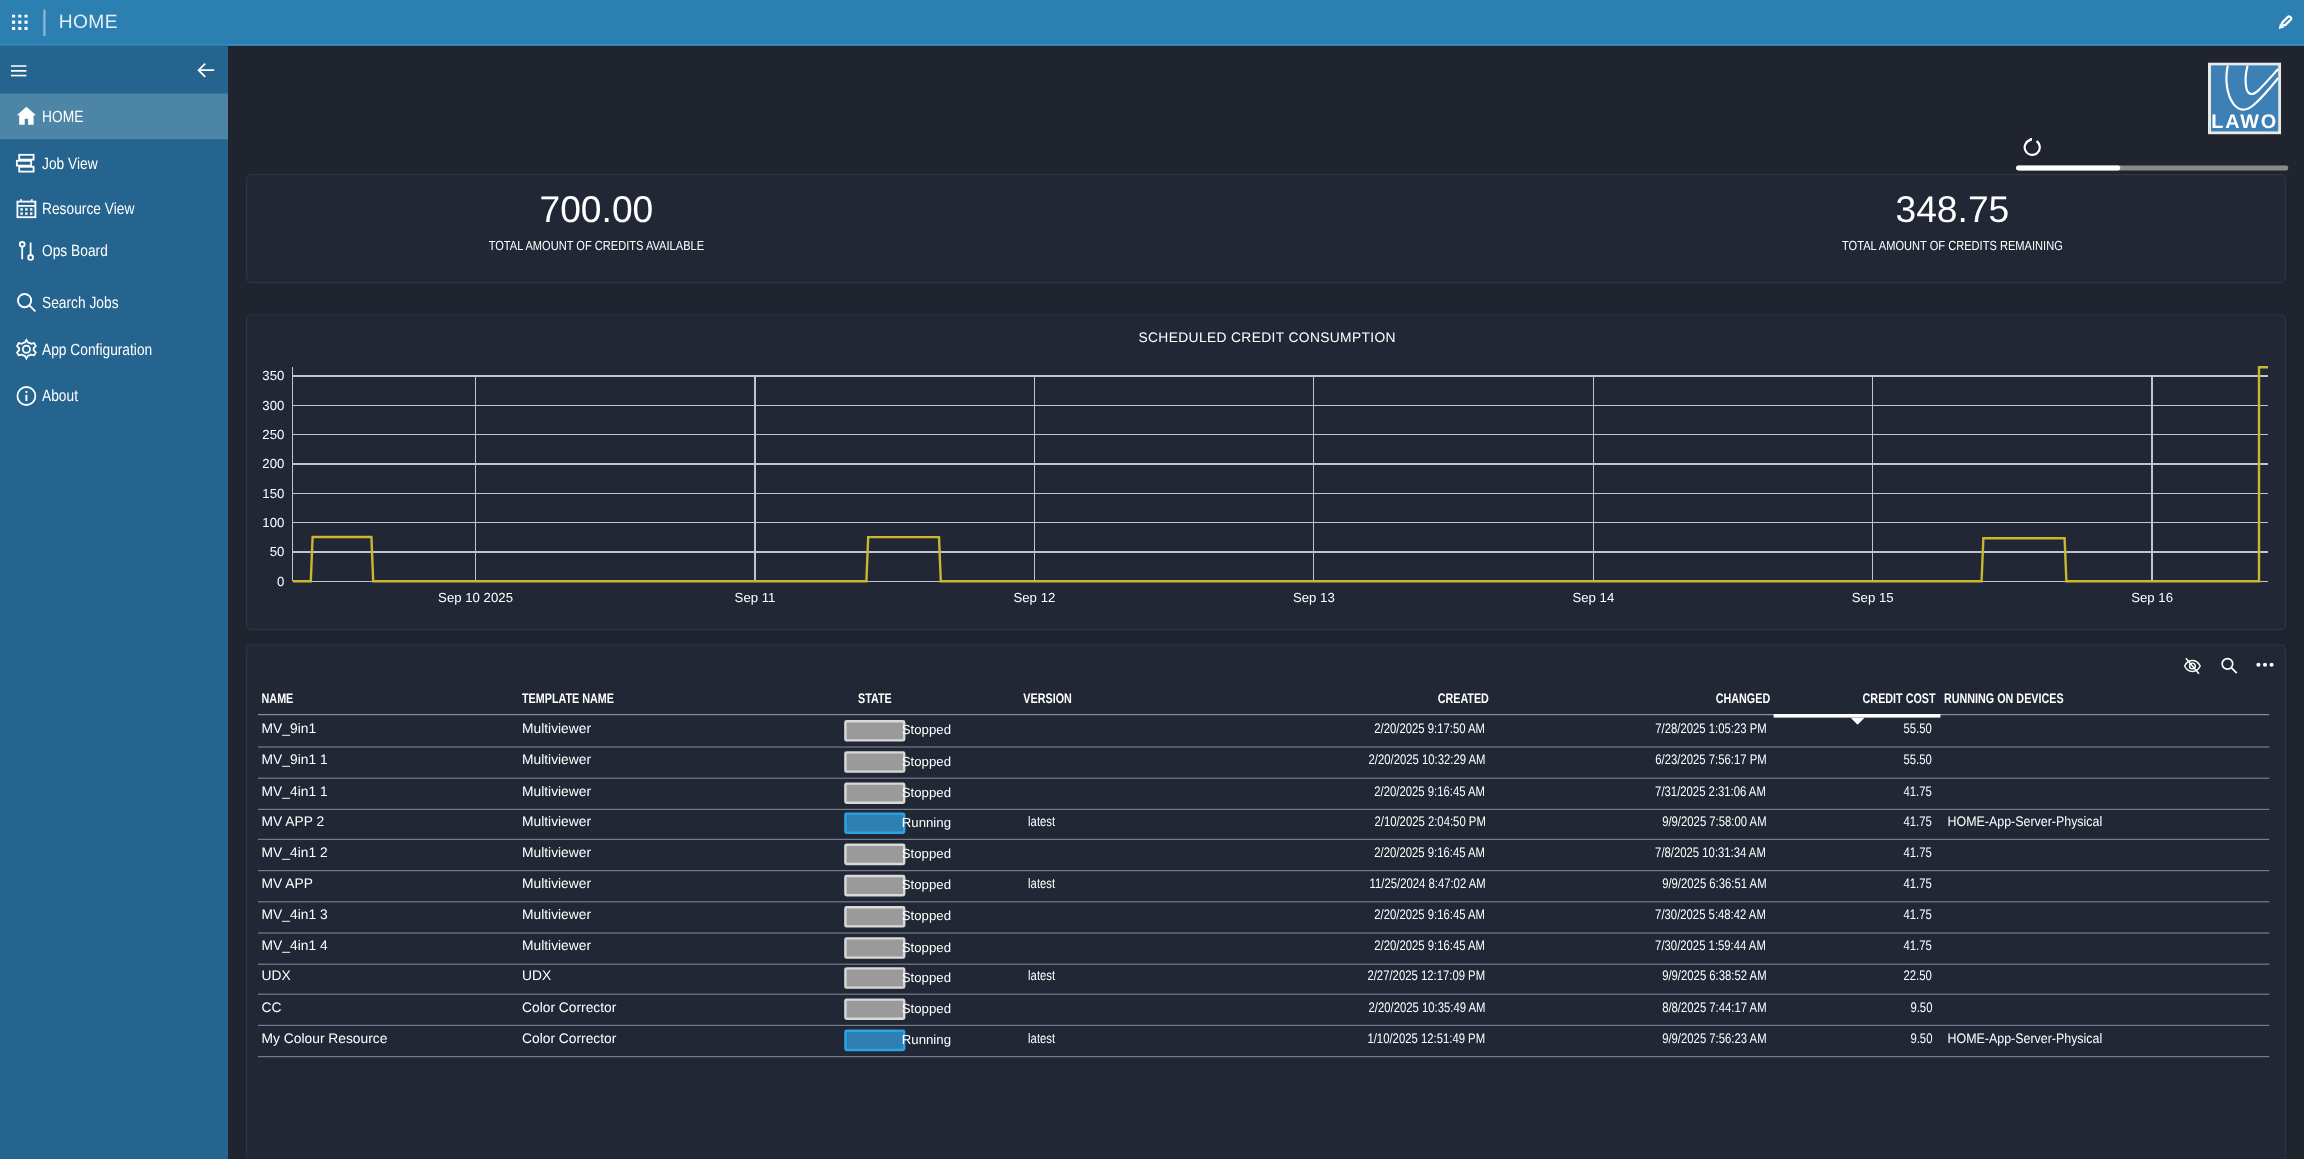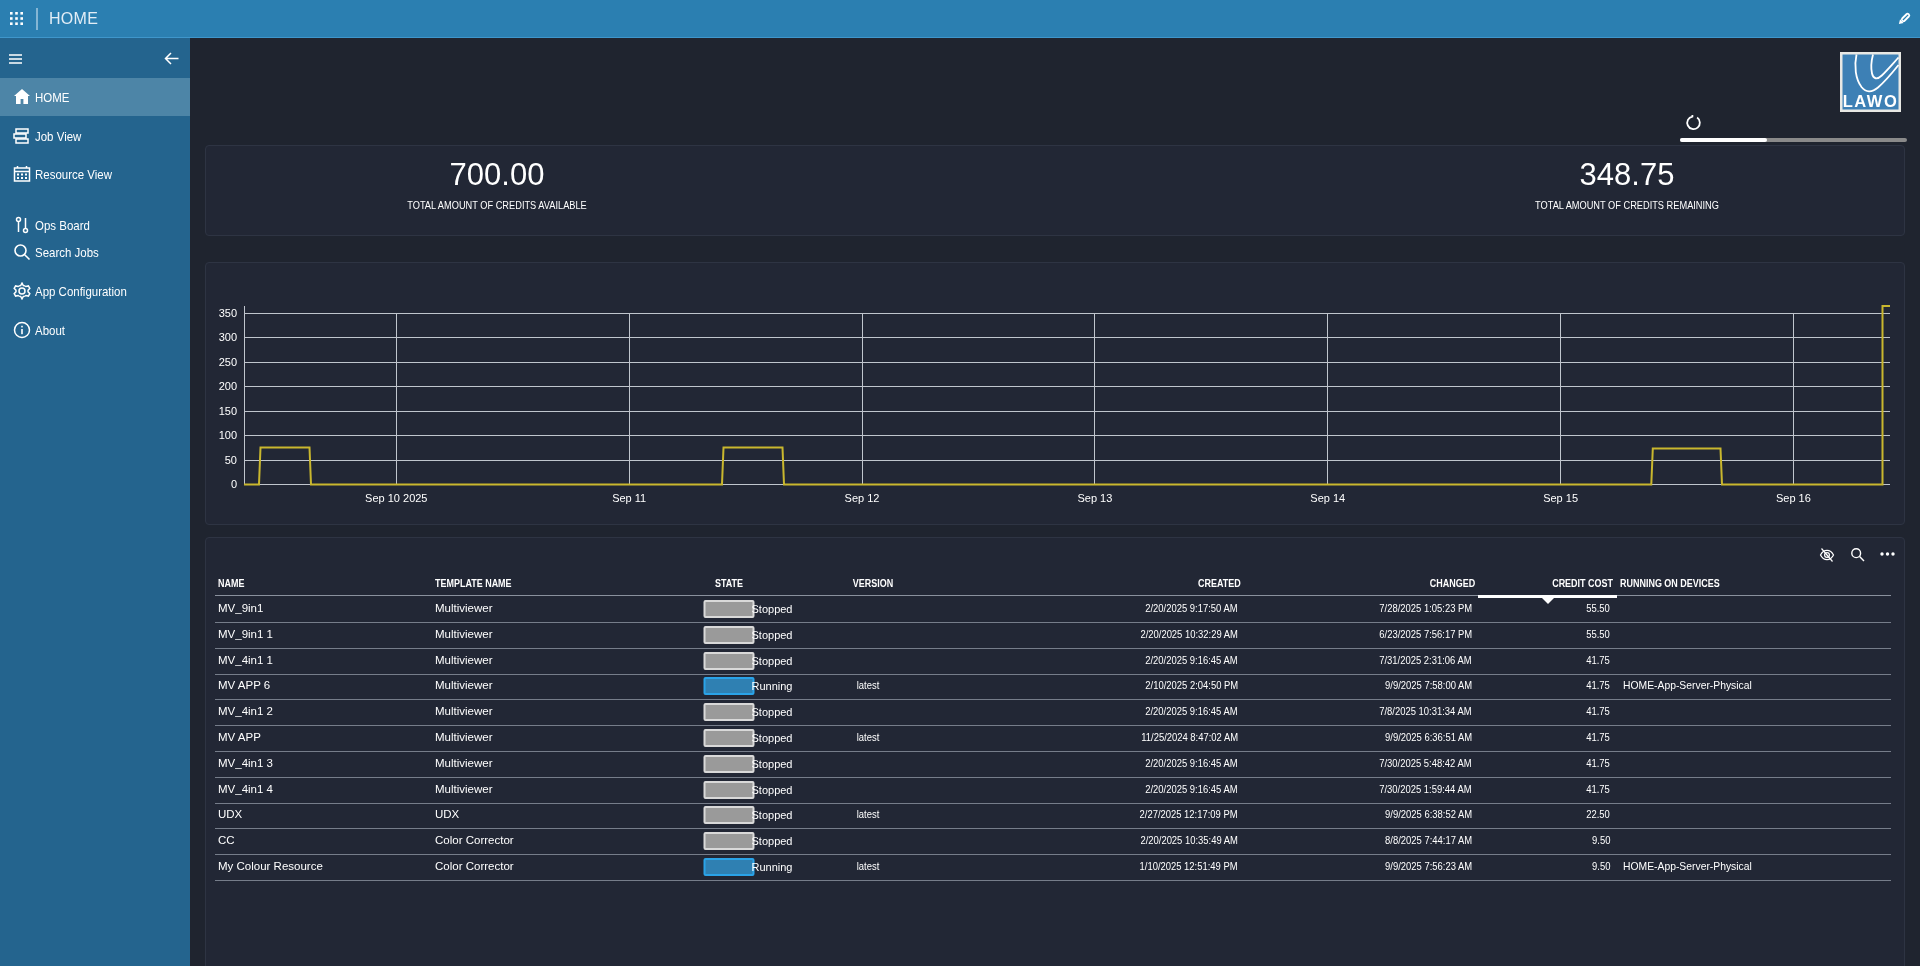--- a/index.html
+++ b/index.html
@@ -107,21 +107,21 @@
             <rect x="4" y="8.5" width="2" height="2"></rect>
             <rect x="8" y="8.5" width="2" height="2"></rect>
             <rect x="12" y="8.5" width="2" height="2"></rect>
             <rect x="4" y="12" width="2" height="2"></rect>
             <rect x="8" y="12" width="2" height="2"></rect>
             <rect x="12" y="12" width="2" height="2"></rect>
           </g>
         </svg>
       <div class="lbl">Resource View</div>
     </div>
-    <div class="menuitem" style="top:168px">
+    <div class="menuitem" style="top:152px">
       <svg class="micon" viewBox="0 0 18 18">
           <g fill="none" stroke="#fff" stroke-width="1.5">
             <circle cx="5.5" cy="3.5" r="2"></circle>
             <path d="M5.5 5.5 V16"></path>
             <circle cx="12.5" cy="14.5" r="2"></circle>
             <path d="M12.5 2 V12.5"></path>
           </g>
         </svg>
       <div class="lbl">Ops Board</div>
     </div>
@@ -178,20 +178,21 @@
       <div class="num">700.00</div>
       <div class="lab">TOTAL AMOUNT OF CREDITS AVAILABLE</div>
     </div>
     <div class="stat" style="left:1421px">
       <div class="num">348.75</div>
       <div class="lab">TOTAL AMOUNT OF CREDITS REMAINING</div>
     </div>
   </div>
 
   <div class="card" style="top:262px;height:263px">
+    <div id="charttitle">SCHEDULED CREDIT CONSUMPTION</div>
     <svg class="abs" style="left:0;top:-1px" width="1698" height="261" viewBox="0 0 1698 261">
 
       <g stroke="#c0c5cd" stroke-width="1" shape-rendering="crispEdges">
         <path d="M38 51.4 H1684"></path>
           <path d="M38 75.8 H1684"></path>
           <path d="M38 100.2 H1684"></path>
           <path d="M38 124.7 H1684"></path>
           <path d="M38 149.1 H1684"></path>
           <path d="M38 173.5 H1684"></path>
           <path d="M38 198 H1684"></path>
@@ -281,21 +282,21 @@
     <div class="td" style="right:432px;transform-origin:right center;transform:scaleX(0.82);top:89.8px">6/23/2025 7:56:17 PM</div>
     <div class="td" style="right:294px;transform-origin:right center;transform:scaleX(0.82);top:89.8px">55.50</div>
     <div class="rowsep" style="top:109.7px"></div>
     <div class="td" style="left:12px;top:115.6px">MV_4in1 1</div>
     <div class="td" style="left:229px;top:115.6px">Multiviewer</div>
     <div class="chip stopped" style="left:523px;top:122.6px">Stopped</div>
     <div class="td" style="right:666px;transform-origin:right center;transform:scaleX(0.82);top:115.6px">2/20/2025 9:16:45 AM</div>
     <div class="td" style="right:432px;transform-origin:right center;transform:scaleX(0.82);top:115.6px">7/31/2025 2:31:06 AM</div>
     <div class="td" style="right:294px;transform-origin:right center;transform:scaleX(0.82);top:115.6px">41.75</div>
     <div class="rowsep" style="top:135.5px"></div>
-    <div class="td" style="left:12px;top:141.4px">MV APP 6</div>
+    <div class="td" style="left:12px;top:141.4px">MV APP 2</div>
     <div class="td" style="left:229px;top:141.4px">Multiviewer</div>
     <div class="chip running" style="left:523px;top:148.4px">Running</div>
     <div class="td" style="left:662px;top:141.4px;transform:translateX(-50%) scaleX(0.82)">latest</div>
     <div class="td" style="right:666px;transform-origin:right center;transform:scaleX(0.82);top:141.4px">2/10/2025 2:04:50 PM</div>
     <div class="td" style="right:432px;transform-origin:right center;transform:scaleX(0.82);top:141.4px">9/9/2025 7:58:00 AM</div>
     <div class="td" style="right:294px;transform-origin:right center;transform:scaleX(0.82);top:141.4px">41.75</div>
     <div class="td" style="transform-origin:left center;transform:scaleX(0.9);left:1417px;top:141.4px">HOME-App-Server-Physical</div>
     <div class="rowsep" style="top:161.3px"></div>
     <div class="td" style="left:12px;top:167.2px">MV_4in1 2</div>
     <div class="td" style="left:229px;top:167.2px">Multiviewer</div>

